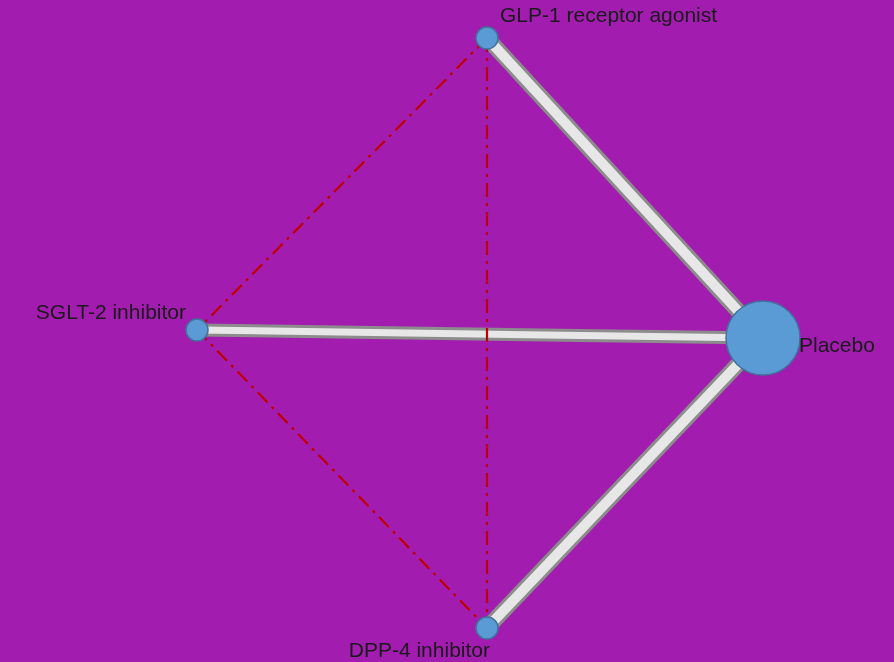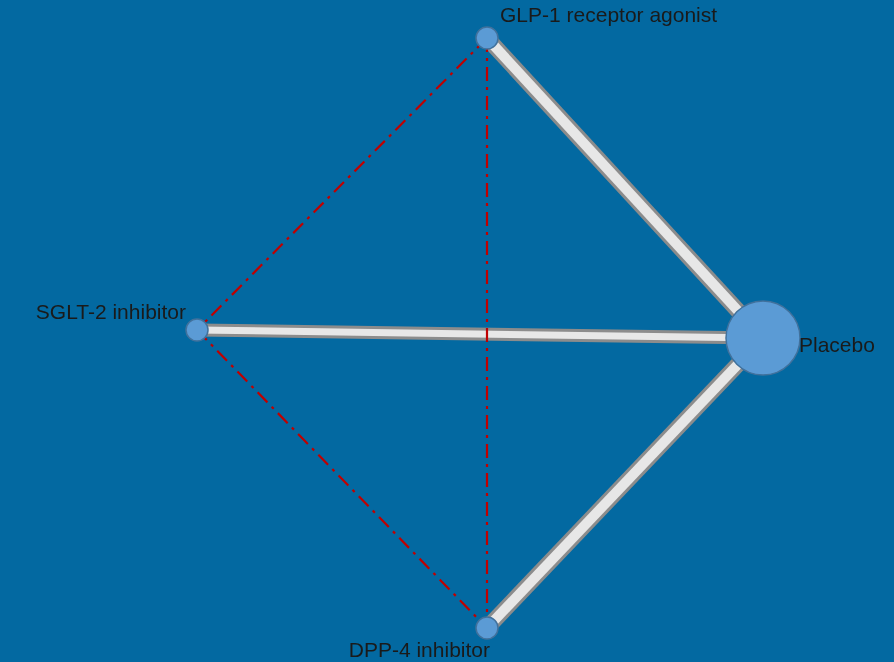--- a/index.html
+++ b/index.html
@@ -4,21 +4,21 @@
 <style>
   html, body {
     margin: 0;
     padding: 0;
     background: #ffffff;
   }
   .canvas {
     position: relative;
     width: 894px;
     height: 662px;
-    background: #0369a1;
+    background: #a21caf;
     overflow: hidden;
     font-family: "Liberation Sans", sans-serif;
   }
   svg {
     display: block;
   }
   svg text {
     font-family: "Liberation Sans", sans-serif;
   }
 </style>

